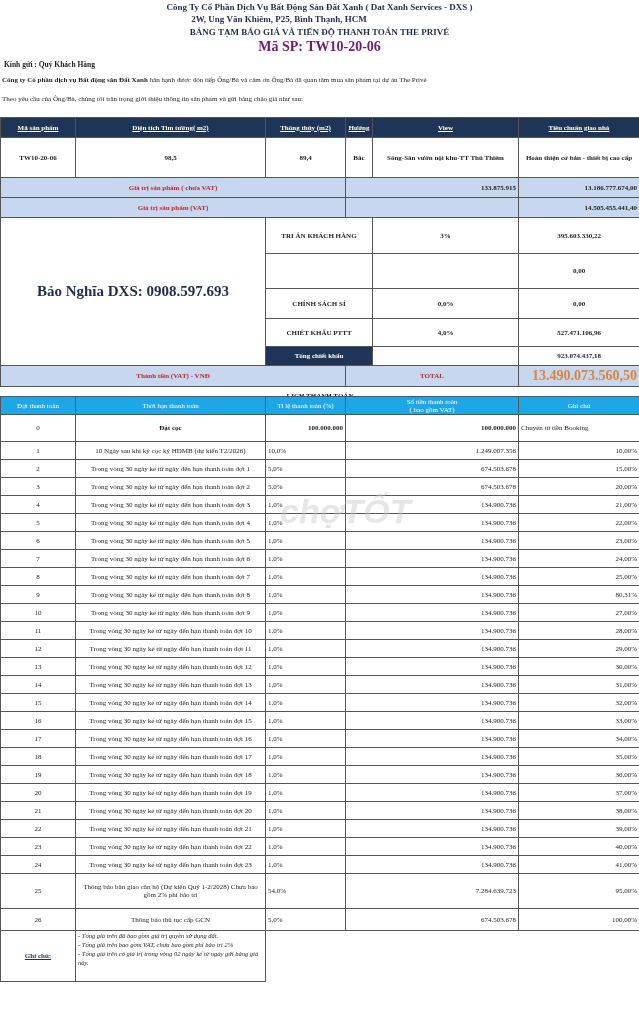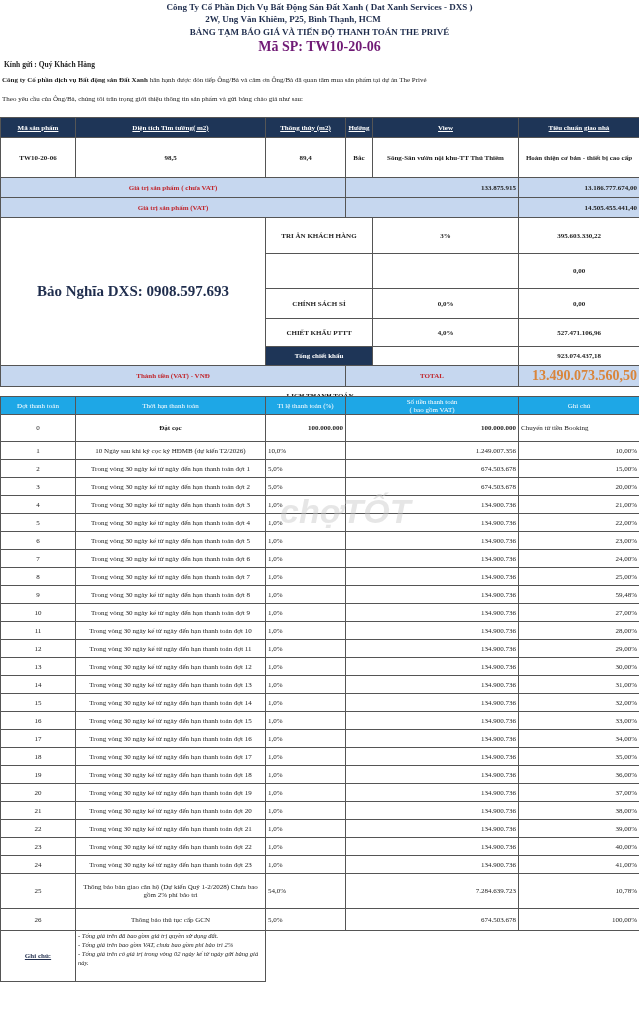--- a/index.html
+++ b/index.html
@@ -1,20 +1,20 @@
 <!DOCTYPE html>
 <html><head>
 <meta charset="utf-8">
 <style>
   html,body{margin:0;padding:0;background:#fff;}
   body{width:639px;height:1024px;overflow:hidden;position:relative;font-family:"Liberation Serif",serif;color:#222;}
   .abs{position:absolute;}
   .center{text-align:center;}
   .hdr1{top:2px;left:0;width:639px;font-size:9px;font-weight:bold;color:#1f2d4d;}
-  .hdr2{top:14px;left:14px;width:558px;font-size:9px;font-weight:bold;color:#1f2d4d;}
+  .hdr2{top:14px;left:0;width:558px;font-size:9px;font-weight:bold;color:#1f2d4d;}
   .hdr3{top:27px;left:0;width:639px;font-size:9px;font-weight:bold;color:#1f2d4d;}
   .code{top:39px;left:0;width:639px;font-size:14px;font-weight:bold;color:#701a75;}
   .greet{top:60px;left:4px;font-size:7.5px;font-weight:bold;}
   .intro{top:76px;left:2px;font-size:7px;}
   .intro b{font-weight:bold;}
   .intro2{top:95px;left:2px;font-size:7px;}
   table{border-collapse:collapse;position:absolute;left:0;table-layout:fixed;}
   td{border:1px solid #555;padding:0 2px;font-size:7px;overflow:hidden;}
   .t1{top:117px;width:639px;}
   .navy{background:#1e3557;color:#fff;font-weight:bold;text-decoration:underline;text-align:center;height:19px;}
@@ -198,21 +198,21 @@
         <td class="c">Trong vòng 30 ngày kể từ ngày đến hạn thanh toán đợt 7</td>
         <td class="">1,0%</td>
         <td class="r">134.900.736</td>
         <td class="r">25,00%</td>
       </tr>
       <tr style="height: 18px;">
         <td class="c">9</td>
         <td class="c">Trong vòng 30 ngày kể từ ngày đến hạn thanh toán đợt 8</td>
         <td class="">1,0%</td>
         <td class="r">134.900.736</td>
-        <td class="r">59,48%</td>
+        <td class="r">80,31%</td>
       </tr>
       <tr style="height: 18px;">
         <td class="c">10</td>
         <td class="c">Trong vòng 30 ngày kể từ ngày đến hạn thanh toán đợt 9</td>
         <td class="">1,0%</td>
         <td class="r">134.900.736</td>
         <td class="r">27,00%</td>
       </tr>
       <tr style="height: 18px;">
         <td class="c">11</td>
@@ -310,21 +310,21 @@
         <td class="c">Trong vòng 30 ngày kể từ ngày đến hạn thanh toán đợt 23</td>
         <td class="">1,0%</td>
         <td class="r">134.900.736</td>
         <td class="r">41,00%</td>
       </tr>
       <tr style="height: 35px;">
         <td class="c">25</td>
         <td class="c">Thông báo bàn giao căn hộ (Dự kiến Quý 1-2/2028) Chưa bao gồm 2% phí bảo trì</td>
         <td class="">54,0%</td>
         <td class="r">7.284.639.723</td>
-        <td class="r">10,78%</td>
+        <td class="r">95,00%</td>
       </tr>
       <tr style="height: 22px;">
         <td class="c">26</td>
         <td class="c">Thông báo thủ tục cấp GCN</td>
         <td class="">5,0%</td>
         <td class="r">674.503.678</td>
         <td class="r">100,00%</td>
       </tr>
     </tbody>
   <tbody>

